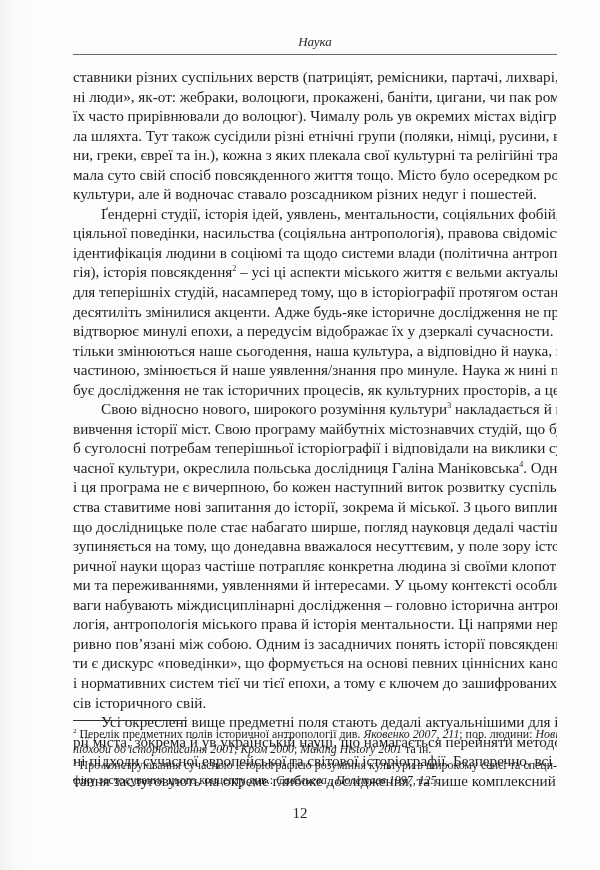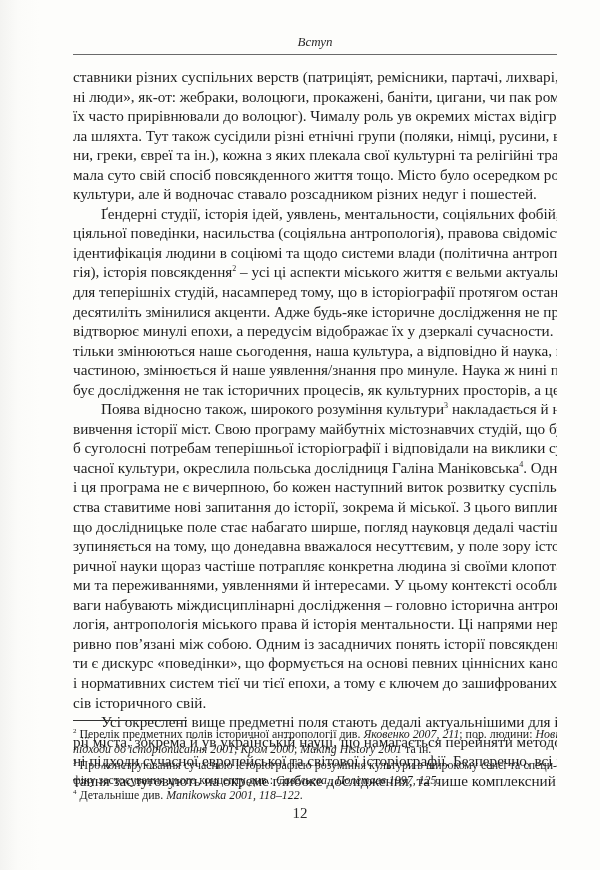--- a/index.html
+++ b/index.html
@@ -62,21 +62,21 @@
   .page-number {
     position: absolute; left: 0; width: 600px; top: 805px;
     text-align: center; font-size: 15px; color: #2a2a2a;
   }
 </style>
 </head>
 <body>
 
 <div class="page">
 
-  <div class="running-head">Вступ</div>
+  <div class="running-head">Наука</div>
   <div class="head-rule"></div>
 
   <div class="body-text">
     <span class="line">ставники різних суспільних верств (патриціят, ремісники, партачі, лихварі, «луз-</span>
     <span class="line">ні люди», як-от: жебраки, волоцюги, прокажені, баніти, цигани, чи пак роми, що</span>
     <span class="line">їх часто прирівнювали до волоцюг). Чималу роль ув окремих містах відіграва-</span>
     <span class="line">ла шляхта. Тут також сусідили різні етнічні групи (поляки, німці, русини, вірме-</span>
     <span class="line">ни, греки, євреї та ін.), кожна з яких плекала свої культурні та релігійні традиції,</span>
     <span class="line">мала суто свій спосіб повсякденного життя тощо. Місто було осередком розвитку</span>
     <span class="line last">культури, але й водночас ставало розсадником різних недуг і пошестей.</span>
@@ -85,21 +85,21 @@
     <span class="line">ціяльної поведінки, насильства (соціяльна антропологія), правова свідомість,</span>
     <span class="line">ідентифікація людини в соціюмі та щодо системи влади (політична антрополо-</span>
     <span class="line"><span>гія), історія повсякдення</span><sup>2</sup><span> – усі ці аспекти міського життя є вельми актуальними</span></span>
     <span class="line">для теперішніх студій, насамперед тому, що в історіографії протягом останніх</span>
     <span class="line">десятиліть змінилися акценти. Адже будь-яке історичне дослідження не просто</span>
     <span class="line">відтворює минулі епохи, а передусім відображає їх у дзеркалі сучасности. Тож як</span>
     <span class="line">тільки змінюються наше сьогодення, наша культура, а відповідно й наука, що є її</span>
     <span class="line">частиною, змінюється й наше уявлення/знання про минуле. Наука ж нині потре-</span>
     <span class="line">бує дослідження не так історичних процесів, як культурних просторів, а це вима-</span>
 
-    <span class="line indent"><span>Поява відносно також, широкого розуміння культури</span><sup>3</sup><span> накладається й на</span></span>
+    <span class="line indent"><span>Свою відносно нового, широкого розуміння культури</span><sup>3</sup><span> накладається й на</span></span>
     <span class="line">вивчення історії міст. Свою програму майбутніх містознавчих студій, що були</span>
     <span class="line">б суголосні потребам теперішньої історіографії і відповідали на виклики су-</span>
     <span class="line"><span>часної культури, окреслила польська дослідниця Галіна Маніковська</span><sup>4</sup><span>. Однак</span></span>
     <span class="line">і ця програма не є вичерпною, бо кожен наступний виток розвитку суспіль-</span>
     <span class="line">ства ставитиме нові запитання до історії, зокрема й міської. З цього випливає,</span>
     <span class="line">що дослідницьке поле стає набагато ширше, погляд науковця дедалі частіше</span>
     <span class="line">зупиняється на тому, що донедавна вважалося несуттєвим, у поле зору істо-</span>
     <span class="line">ричної науки щораз частіше потрапляє конкретна людина зі своїми клопота-</span>
     <span class="line">ми та переживаннями, уявленнями й інтересами. У цьому контексті особливої</span>
     <span class="line">ваги набувають міждисциплінарні дослідження – головно історична антропо-</span>
@@ -117,17 +117,16 @@
 
   <div class="fn-rule"></div>
 
   <div class="footnotes">
     <span class="fn-line"><sup>2</sup><span> Перелік предметних полів історичної антропології див. </span><i>Яковенко 2007, 211</i><span>; пор. людини: </span><i>Нові</i></span>
     <span class="fn-line last"><i>підходи до історіописання 2001</i><span>; </span><i>Кром 2000</i><span>; </span><i>Making History 2001</i><span> та ін.</span></span>
 
     <span class="fn-line"><sup>3</sup><span> Про конструювання сучасною історіографією розуміння культури в широкому сенсі та специ-</span></span>
     <span class="fn-line last"><span>фіку застосування цього концепту див.: </span><i>Савельева., Полетаев 1997, 125</i><span>.</span></span>
 
-    <span class="fn-line last"><sup>4</sup><span> Детальніше див. </span><i>Manikowska 2001, 118–122</i><span>.</span></span>
   </div>
 
   <div class="page-number">12</div>
 </div>
 
 </body></html>

